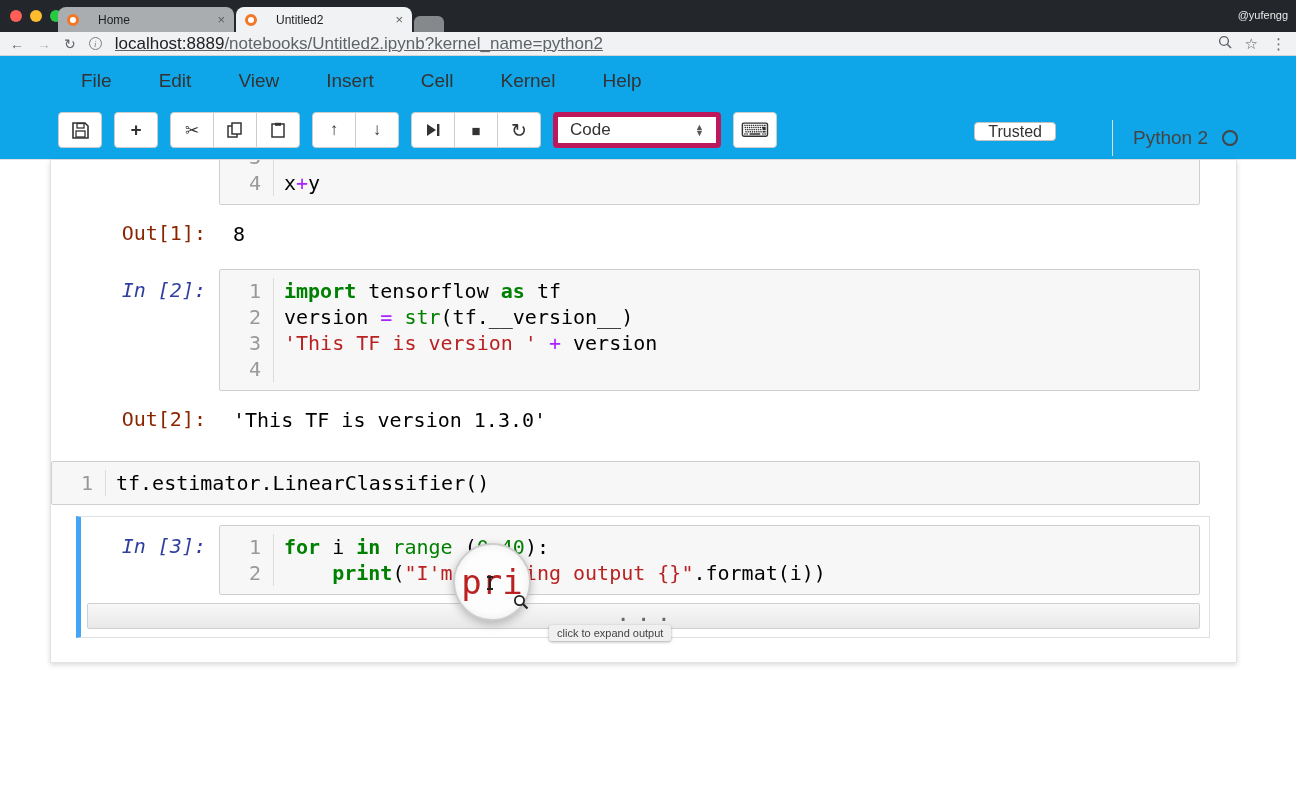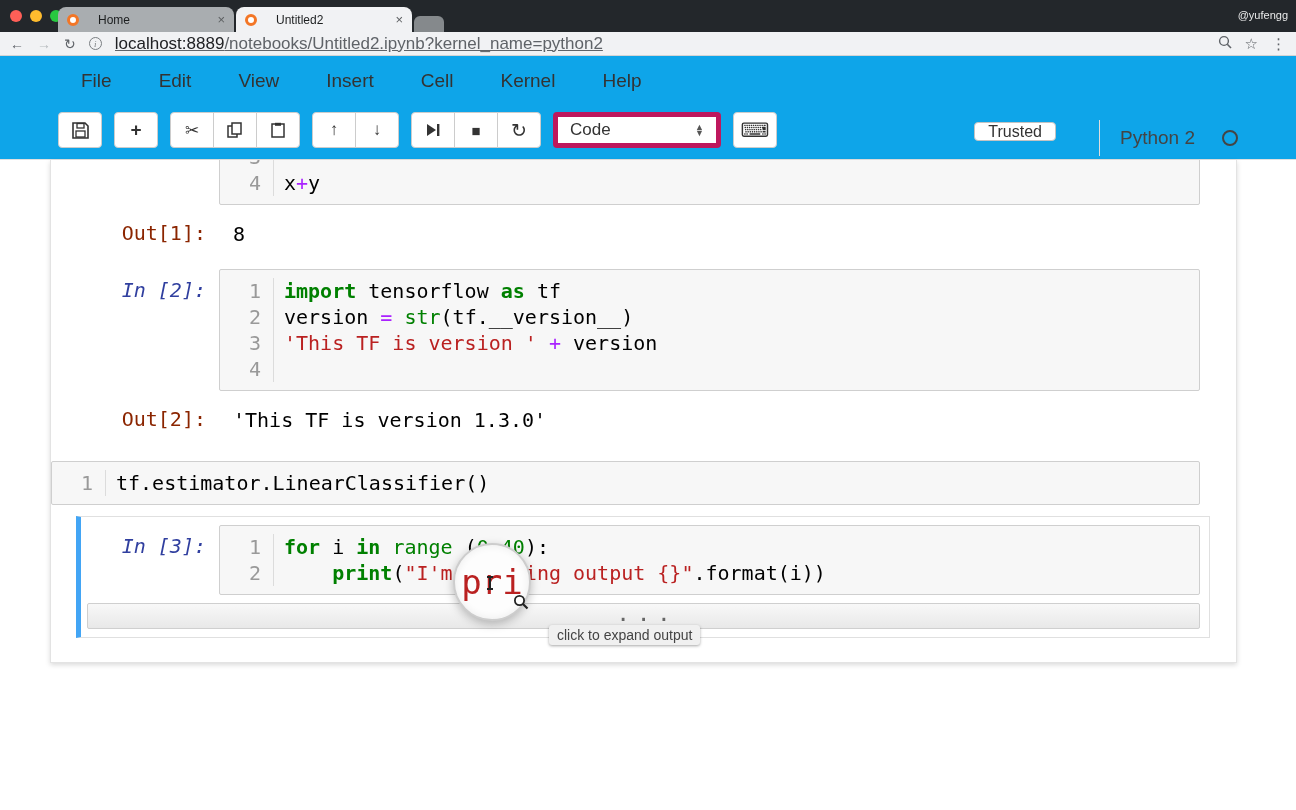--- a/index.html
+++ b/index.html
@@ -28,21 +28,21 @@
   .urltext { font-size:17px; flex:1; white-space:nowrap; overflow:hidden;text-decoration:underline; }
   .urltext .host { color:#202124; }
   .urltext .path { color:#5f6368; }
   .urlbar .right { display:flex; align-items:center; gap:13px; }
 
   
   .jp-header { position:absolute; left:0; top:56px; width:1296px; height:104px; background:#0ea5e9; border-bottom:1px solid #e0e0e0; }
   .menurow { height:50px; display:flex; align-items:center; padding-left:81px; gap:47px; font-size:19px; color:#333; }
   .menuitem { cursor:default; }
   .trusted-btn { position:absolute; right:240px; top:66px; height:19px; padding:0 13px; border:1px solid #c3c3c3; border-radius:4px; background:#fff; font-size:16px; color:#333; display:flex; align-items:center; }
-  .kernel-ind { position:absolute; right:58px; top:64px; height:36px; display:flex; align-items:center; gap:27px; padding-left:20px; border-left:1px solid #ddd; font-size:19px; color:#444; }
+  .kernel-ind { position:absolute; right:58px; top:64px; height:36px; display:flex; align-items:center; gap:14px; padding-left:20px; border-left:1px solid #ddd; font-size:19px; color:#444; }
   .kcircle { width:16px; height:16px; border:2px solid #444; border-radius:50%; }
 
   
   .toolrow { display:flex; align-items:center; padding-left:58px; margin-top:6px; gap:12px; }
   .tbtn { width:44px; height:36px; border:1px solid #ccc; background:#fff; border-radius:4px; display:flex; align-items:center; justify-content:center; font-size:17px; color:#333; }
   .btn-group { display:flex; }
   .btn-group .tbtn { border-radius:0; margin-left:-1px; }
   .btn-group .tbtn:first-child { border-radius:4px 0 0 4px; margin-left:0; }
   .btn-group .tbtn:last-child { border-radius:0 4px 4px 0; }
   .celltype { width:168px; height:36px; border:5px solid #be185d; border-radius:4px; background:#fff; display:flex; align-items:center; justify-content:space-between; padding:0 12px; font-size:17px; color:#333; }
@@ -71,21 +71,21 @@
   .m-out1 { margin-top:16px; }
   .m-in2 { margin-top:22px; }
   .m-out2 { margin-top:16px; }
   .m-inempty { margin-top:28px; }
   .sel-wrap { margin:11px 26px 0 25px; border:1px solid #e0e0e0; border-left:5px solid #42A5F5; padding:8px 9px 8px 0; }
   .sel-wrap .cell { padding-right:0; }
   .sel-wrap .prompt { width:138px; min-width:138px; }
   .collapsed-out { margin:8px 0 0 6px; height:26px; background:linear-gradient(#f8f8f8,#e8e8e8); border:1px solid #cfcfcf; border-radius:2px; text-align:center; color:#666; font-weight:bold; font-size:17px; line-height:23px; font-family:"DejaVu Sans Mono",monospace; }
 
   
-  .tooltip { position:absolute; left:549px; top:625px; background:#f0f0f0; color:#444; font-size:14px; padding:2px 8px; border-radius:3px; box-shadow:0 1px 3px rgba(0,0,0,0.35); z-index:60; }
+  .tooltip { position:absolute; left:549px; top:625px; background:#f0f0f0; color:#444; font-size:11px; padding:2px 8px; border-radius:3px; box-shadow:0 1px 3px rgba(0,0,0,0.35); z-index:60; }
   .loupe { position:absolute; left:453px; top:543px; width:78px; height:78px; border-radius:50%; border:2px solid #cdcdcd; background:#fdfdfd; box-shadow:0 3px 10px rgba(0,0,0,0.25), inset 0 0 8px rgba(0,0,0,0.07); display:flex; align-items:center; justify-content:center; overflow:hidden; z-index:50; }
   .loupe-text { font-family:"DejaVu Sans Mono",monospace; font-size:34px; color:#BA2121; }
   .ibeam { position:absolute; left:489px; top:576px; width:2px; height:14px; background:#222; z-index:55; }
   .ibeam::before, .ibeam::after { content:""; position:absolute; left:-2px; width:6px; height:2px; background:#222; }
   .ibeam::before { top:0; } .ibeam::after { bottom:0; }
   .mag-cursor { position:absolute; left:513px; top:594px; z-index:56; }
 </style>
 </head>
 <body>
 

